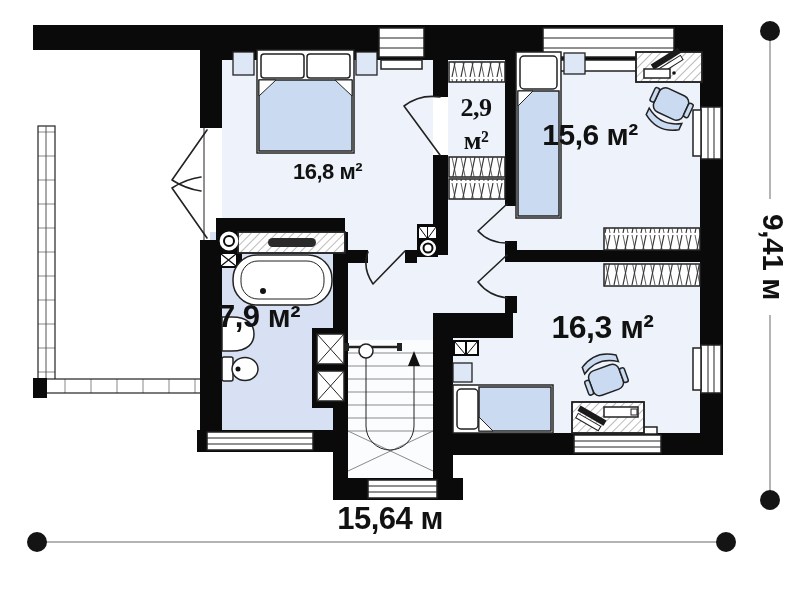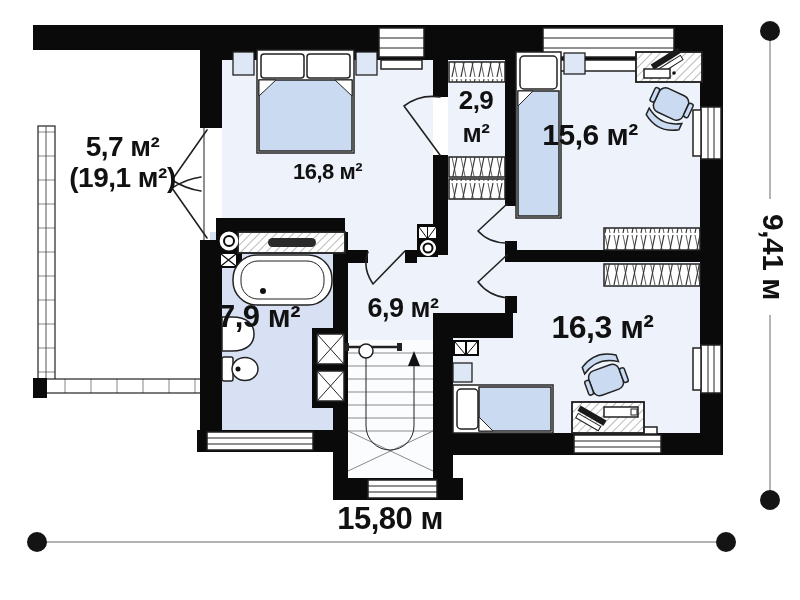--- a/index.html
+++ b/index.html
@@ -285,29 +285,24 @@
   <g>
     <line x1="37" y1="542" x2="726" y2="542" class="dim"></line>
     <circle cx="37" cy="542" r="10" class="dot"></circle>
     <circle cx="726" cy="542" r="10" class="dot"></circle>
     <line x1="770" y1="31" x2="770" y2="500" class="dim"></line>
     <circle cx="770" cy="31" r="10" class="dot"></circle>
     <circle cx="770" cy="500" r="10" class="dot"></circle>
   </g>
 </svg>
 
-  <div class="lbl" style="left:45px;top:132px;width:155px;font-size:28px;">
-    <div>5,7 м²</div>
-    <div>(19,1 м²)</div>
-  </div>
   <div class="lbl" style="left:222px;top:160px;width:211px;font-size:22px;">16,8 м²</div>
-  <div class="lbl" style="left:441px;top:84px;width:70px;font-size:26px;line-height:1.25;">
+  <div class="lbl" style="left:441px;top:92px;width:70px;font-size:26px;line-height:1.25;font-family:Liberation Serif, serif;">
     <div>2,9</div>
     <div>м²</div>
   </div>
   <div class="lbl" style="left:517px;top:118px;width:146px;font-size:30px;">15,6 м²</div>
   <div class="lbl" style="left:196px;top:300px;width:126px;font-size:31px;">7,9 м²</div>
-  <div class="lbl" style="left:342px;top:294px;width:122px;font-size:27px;">6,9 м²</div>
   <div class="lbl" style="left:505px;top:310px;width:195px;font-size:32px;">16,3 м²</div>
 
-  <div class="lbl" style="left:290px;top:502px;width:200px;font-size:31px;">15,80 м</div>
+  <div class="lbl" style="left:290px;top:502px;width:200px;font-size:31px;">15,64 м</div>
   <div class="lbl" style="left:712px;top:237px;width:116px;height:40px;font-size:30px;transform:rotate(90deg);background:#fff;">9,41 м</div>
 </div>
 
 </body></html>

